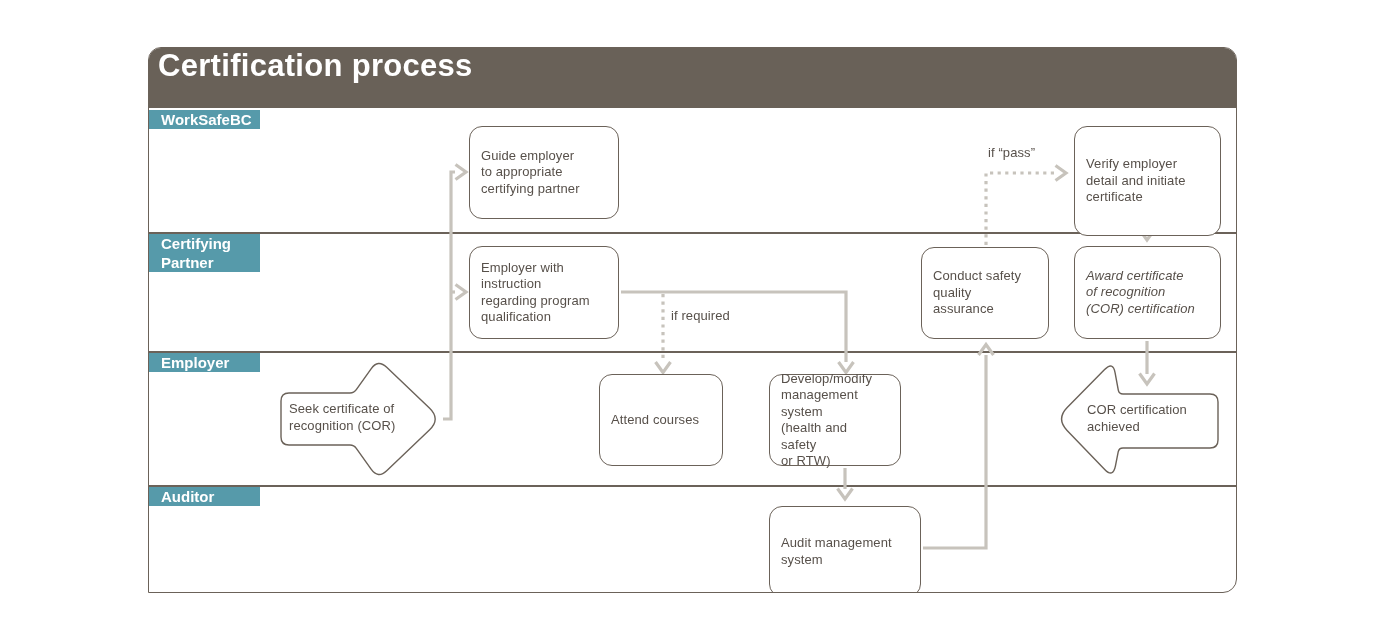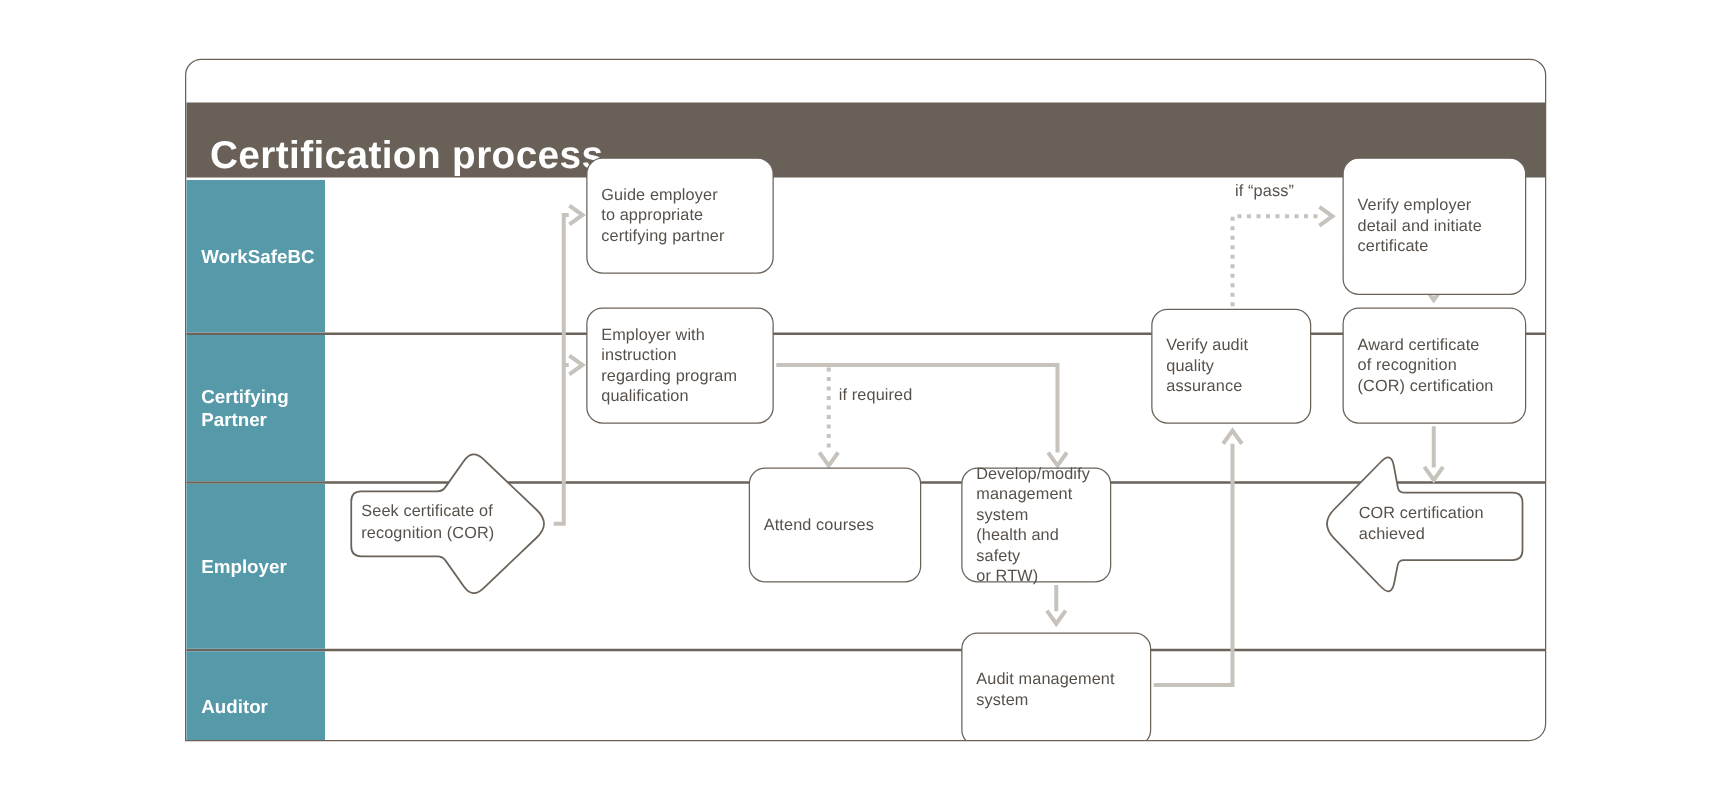--- a/index.html
+++ b/index.html
@@ -11,26 +11,26 @@
   }
   *{margin:0;padding:0;box-sizing:border-box;}
   html,body{width:1380px;height:633px;background:#fff;
     font-family:"Liberation Sans",sans-serif;}
   .stage{position:relative;width:1380px;height:633px;background:#fff;overflow:hidden;}
 
   .diagram{position:absolute;left:148px;top:47px;width:1089px;height:546px;
     background:#fff;border:1.5px solid var(--box-border);
     border-radius:13px 13px 14px 0;overflow:hidden;}
 
-  .title-bar{height:60px;background:var(--title-bar);display:flex;align-items:flex-end;
-    padding-left:19px;margin-top:34px;}
+  .title-bar{height:60px;background:var(--title-bar);display:flex;align-items:flex-start;
+    padding-left:9px;}
   .title-bar h1{font-size:31px;font-weight:bold;color:#ffffff;letter-spacing:.3px;}
 
   .lanes{margin-top:2px;}
-  .lane{display:flex;}
+  .lane{display:flex;flex-direction:column;}
   .lane:nth-child(1){height:124px;}
   .lane:nth-child(2){height:119px;}
   .lane:nth-child(3){height:134px;}
   .lane:nth-child(4){height:88px;}
   .lane:nth-child(-n+3){border-bottom:2px solid var(--box-border);}
   .lane-label{width:111px;background:var(--lane-label);color:#fff;font-weight:bold;
     font-size:15px;line-height:19px;display:flex;align-items:center;
     padding-left:12px;white-space:pre-line;}
   .lane-body{flex:1;}
 
@@ -117,27 +117,27 @@
       <div class="node" style="left:320px;top:78px;width:150px;height:93px;">Guide employer
 to appropriate
 certifying partner</div>
       <div class="node" style="left:925px;top:78px;width:147px;height:110px;">Verify employer
 detail and initiate
 certificate</div>
       <div class="node" style="left:320px;top:198px;width:150px;height:93px;">Employer with
 instruction
 regarding program
 qualification</div>
-      <div class="node" style="left:772px;top:199px;width:128px;height:92px;">Verify audit
+      <div class="node" style="left:772px;top:199px;width:128px;height:92px;">Conduct safety
 quality assurance</div>
-      <div class="node" style="left:925px;top:198px;width:147px;height:93px;">Award certificate
+      <div class="node" style="left:925px;top:198px;width:147px;height:93px;font-style:italic;">Award certificate
 of recognition
 (COR) certification</div>
-      <div class="node" style="left:450px;top:326px;width:138px;height:92px;">Attend courses</div>
-      <div class="node" style="left:620px;top:326px;width:120px;height:92px;">Develop/modify
+      <div class="node" style="left:450px;top:326px;width:124px;height:92px;">Attend courses</div>
+      <div class="node" style="left:620px;top:326px;width:132px;height:92px;">Develop/modify
 management system
 (health and safety
 or RTW)</div>
       <div class="node" style="left:620px;top:458px;width:152px;height:91px;">Audit management
 system</div>
 
       <div class="callout-text" style="left:140px;top:352px;width:130px;">Seek certificate of
 recognition (COR)</div>
       <div class="callout-text" style="left:938px;top:353px;width:120px;">COR certification
 achieved</div>

